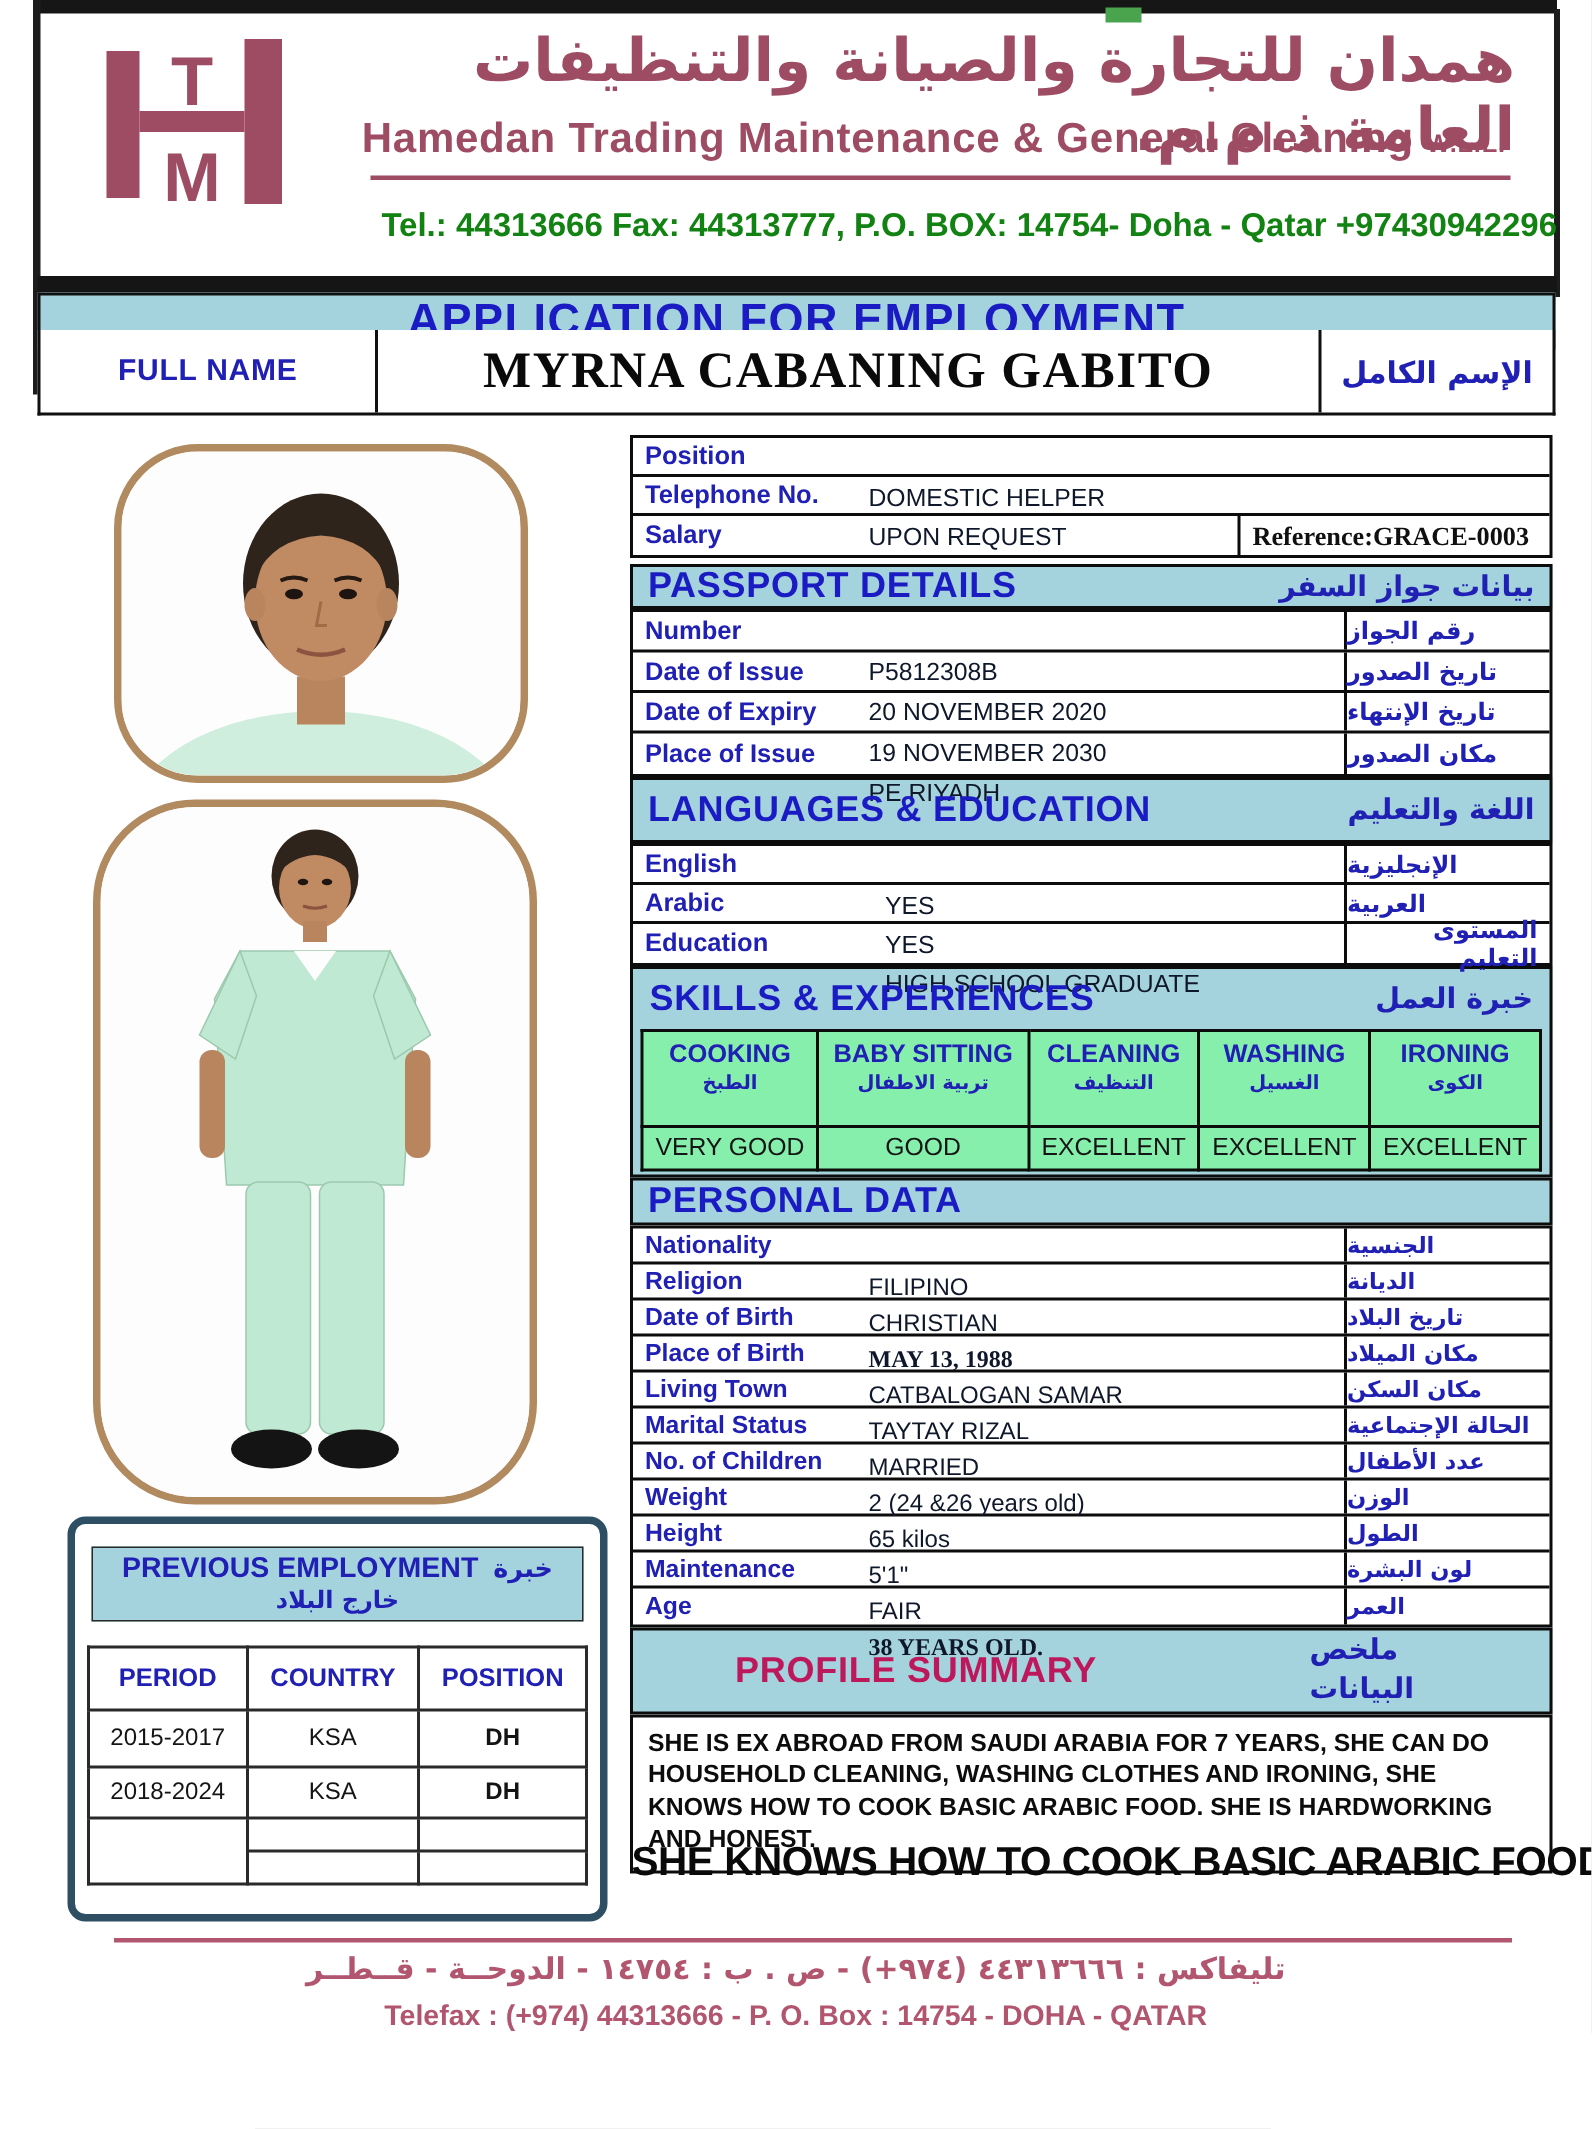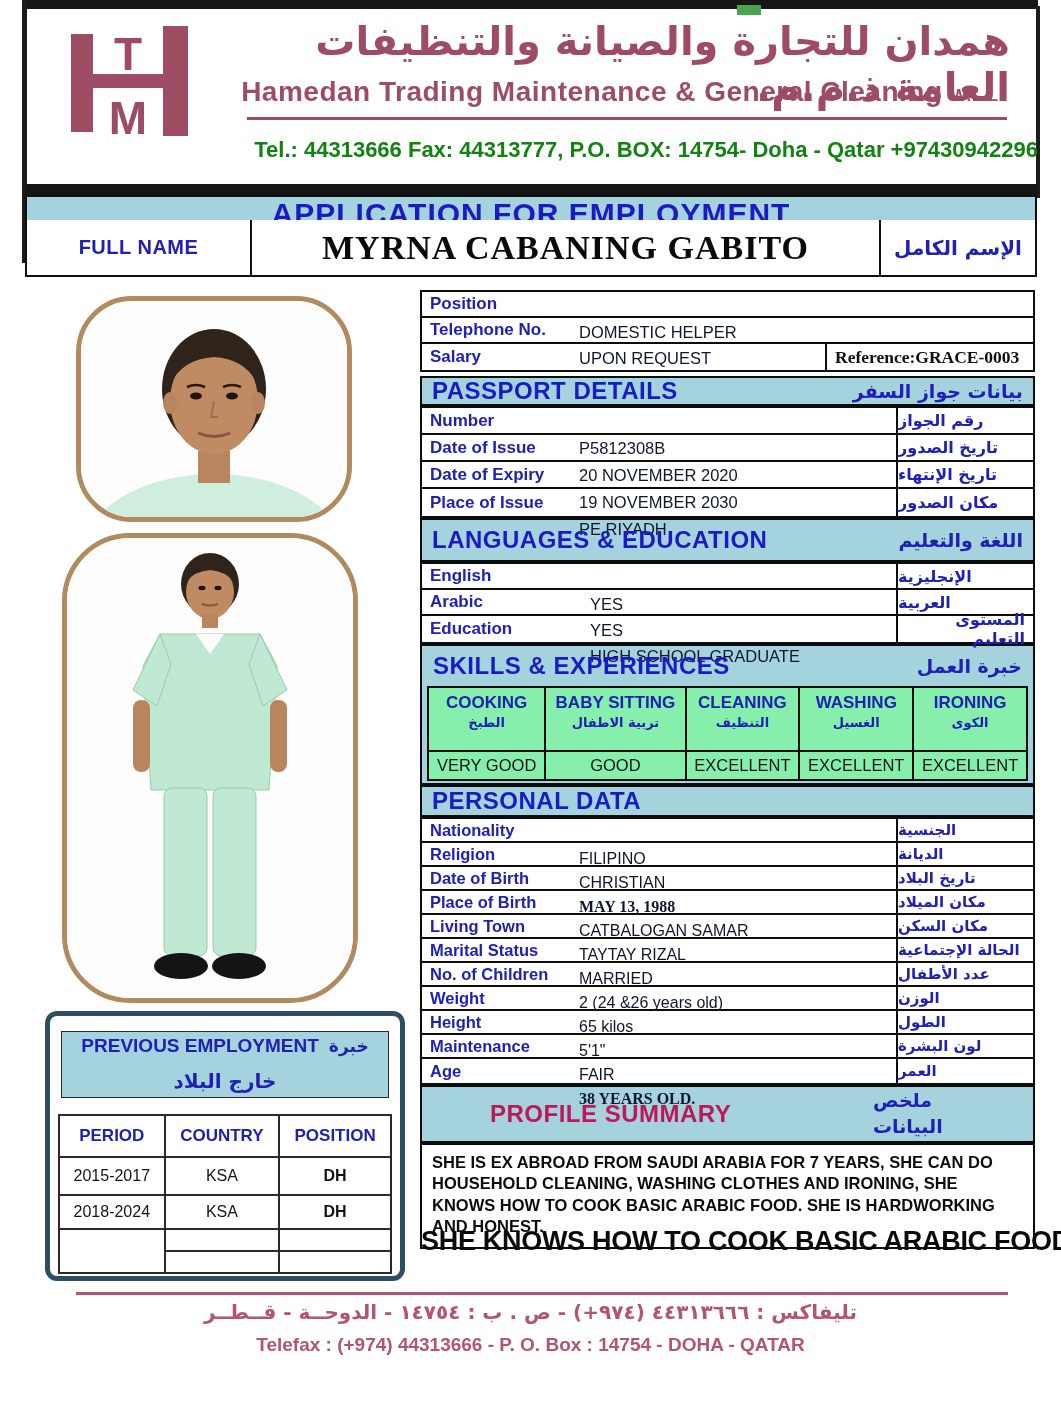--- a/index.html
+++ b/index.html
@@ -51,21 +51,21 @@
   .photo-1{left:76px;top:296px;width:276px;height:226px;}
   .photo-2{left:62px;top:533px;width:296px;height:470px;border-radius:68px;}
 
   
   .prev-box{position:absolute;left:45px;top:1011px;width:360px;height:270px;
     border:5px solid #2e4e63;border-radius:12px;background:#fff;}
   .prev-header{margin:15px auto 0;width:328px;background:var(--band);border:1px solid #2a2a2a;
     text-align:center;padding:3px 0 4px;}
   .prev-h-line1{color:var(--blue);font-weight:bold;font-size:19px;display:flex;justify-content:center;gap:10px;align-items:baseline;}
   .prev-h-ar{font-family:"DejaVu Sans",sans-serif;font-size:17px;}
-  .prev-h-line2{color:var(--blue);font-weight:bold;font-size:20px;font-family:"DejaVu Sans",sans-serif;direction:rtl;margin-top:12px;}
+  .prev-h-line2{color:var(--blue);font-weight:bold;font-size:16px;font-family:"DejaVu Sans",sans-serif;direction:rtl;}
   .prev-table{margin:16px auto 0;border-collapse:collapse;width:334px;}
   .prev-table th,.prev-table td{border:2px solid #2a2a2a;text-align:center;}
   .prev-table th{height:42px;color:var(--blue);font-weight:bold;font-size:17px;}
   .prev-table td{font-size:16px;color:#141414;}
   .prev-table .r1 td{height:38px;}
   .prev-table .r2 td{height:34px;}
   .prev-table .re td{height:22px;}
   .pos-bold{font-weight:bold;}
 
   

